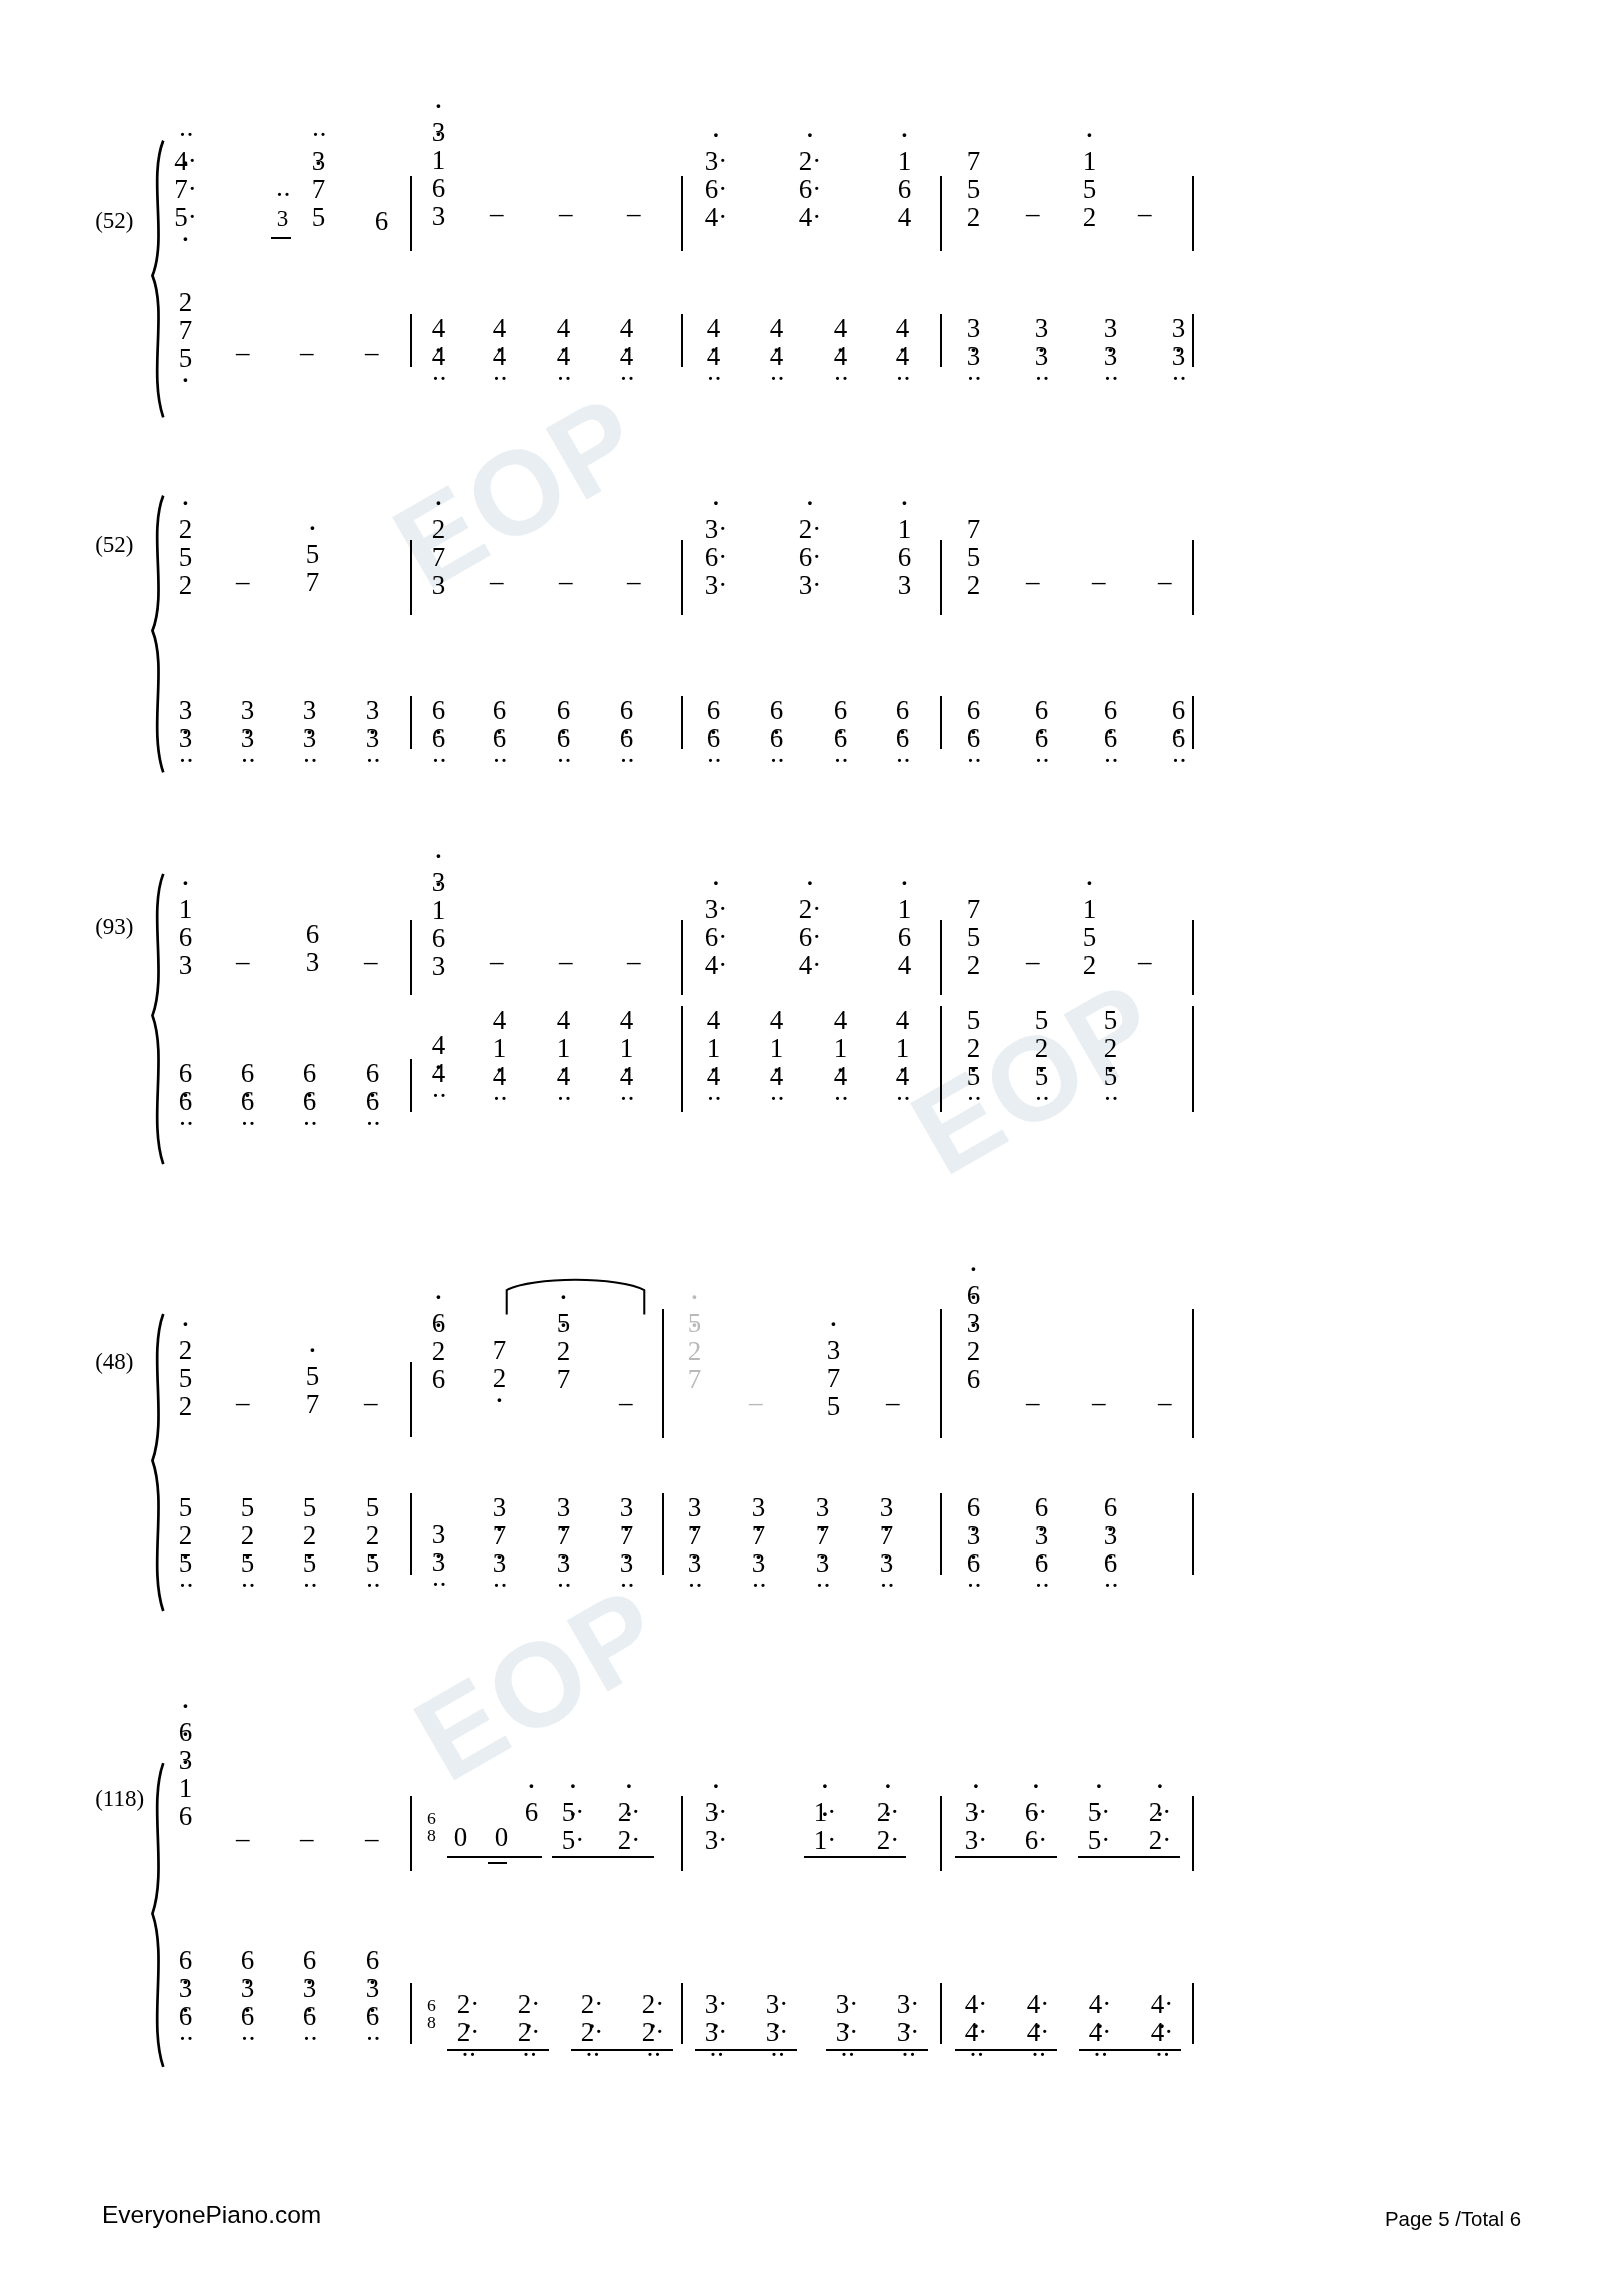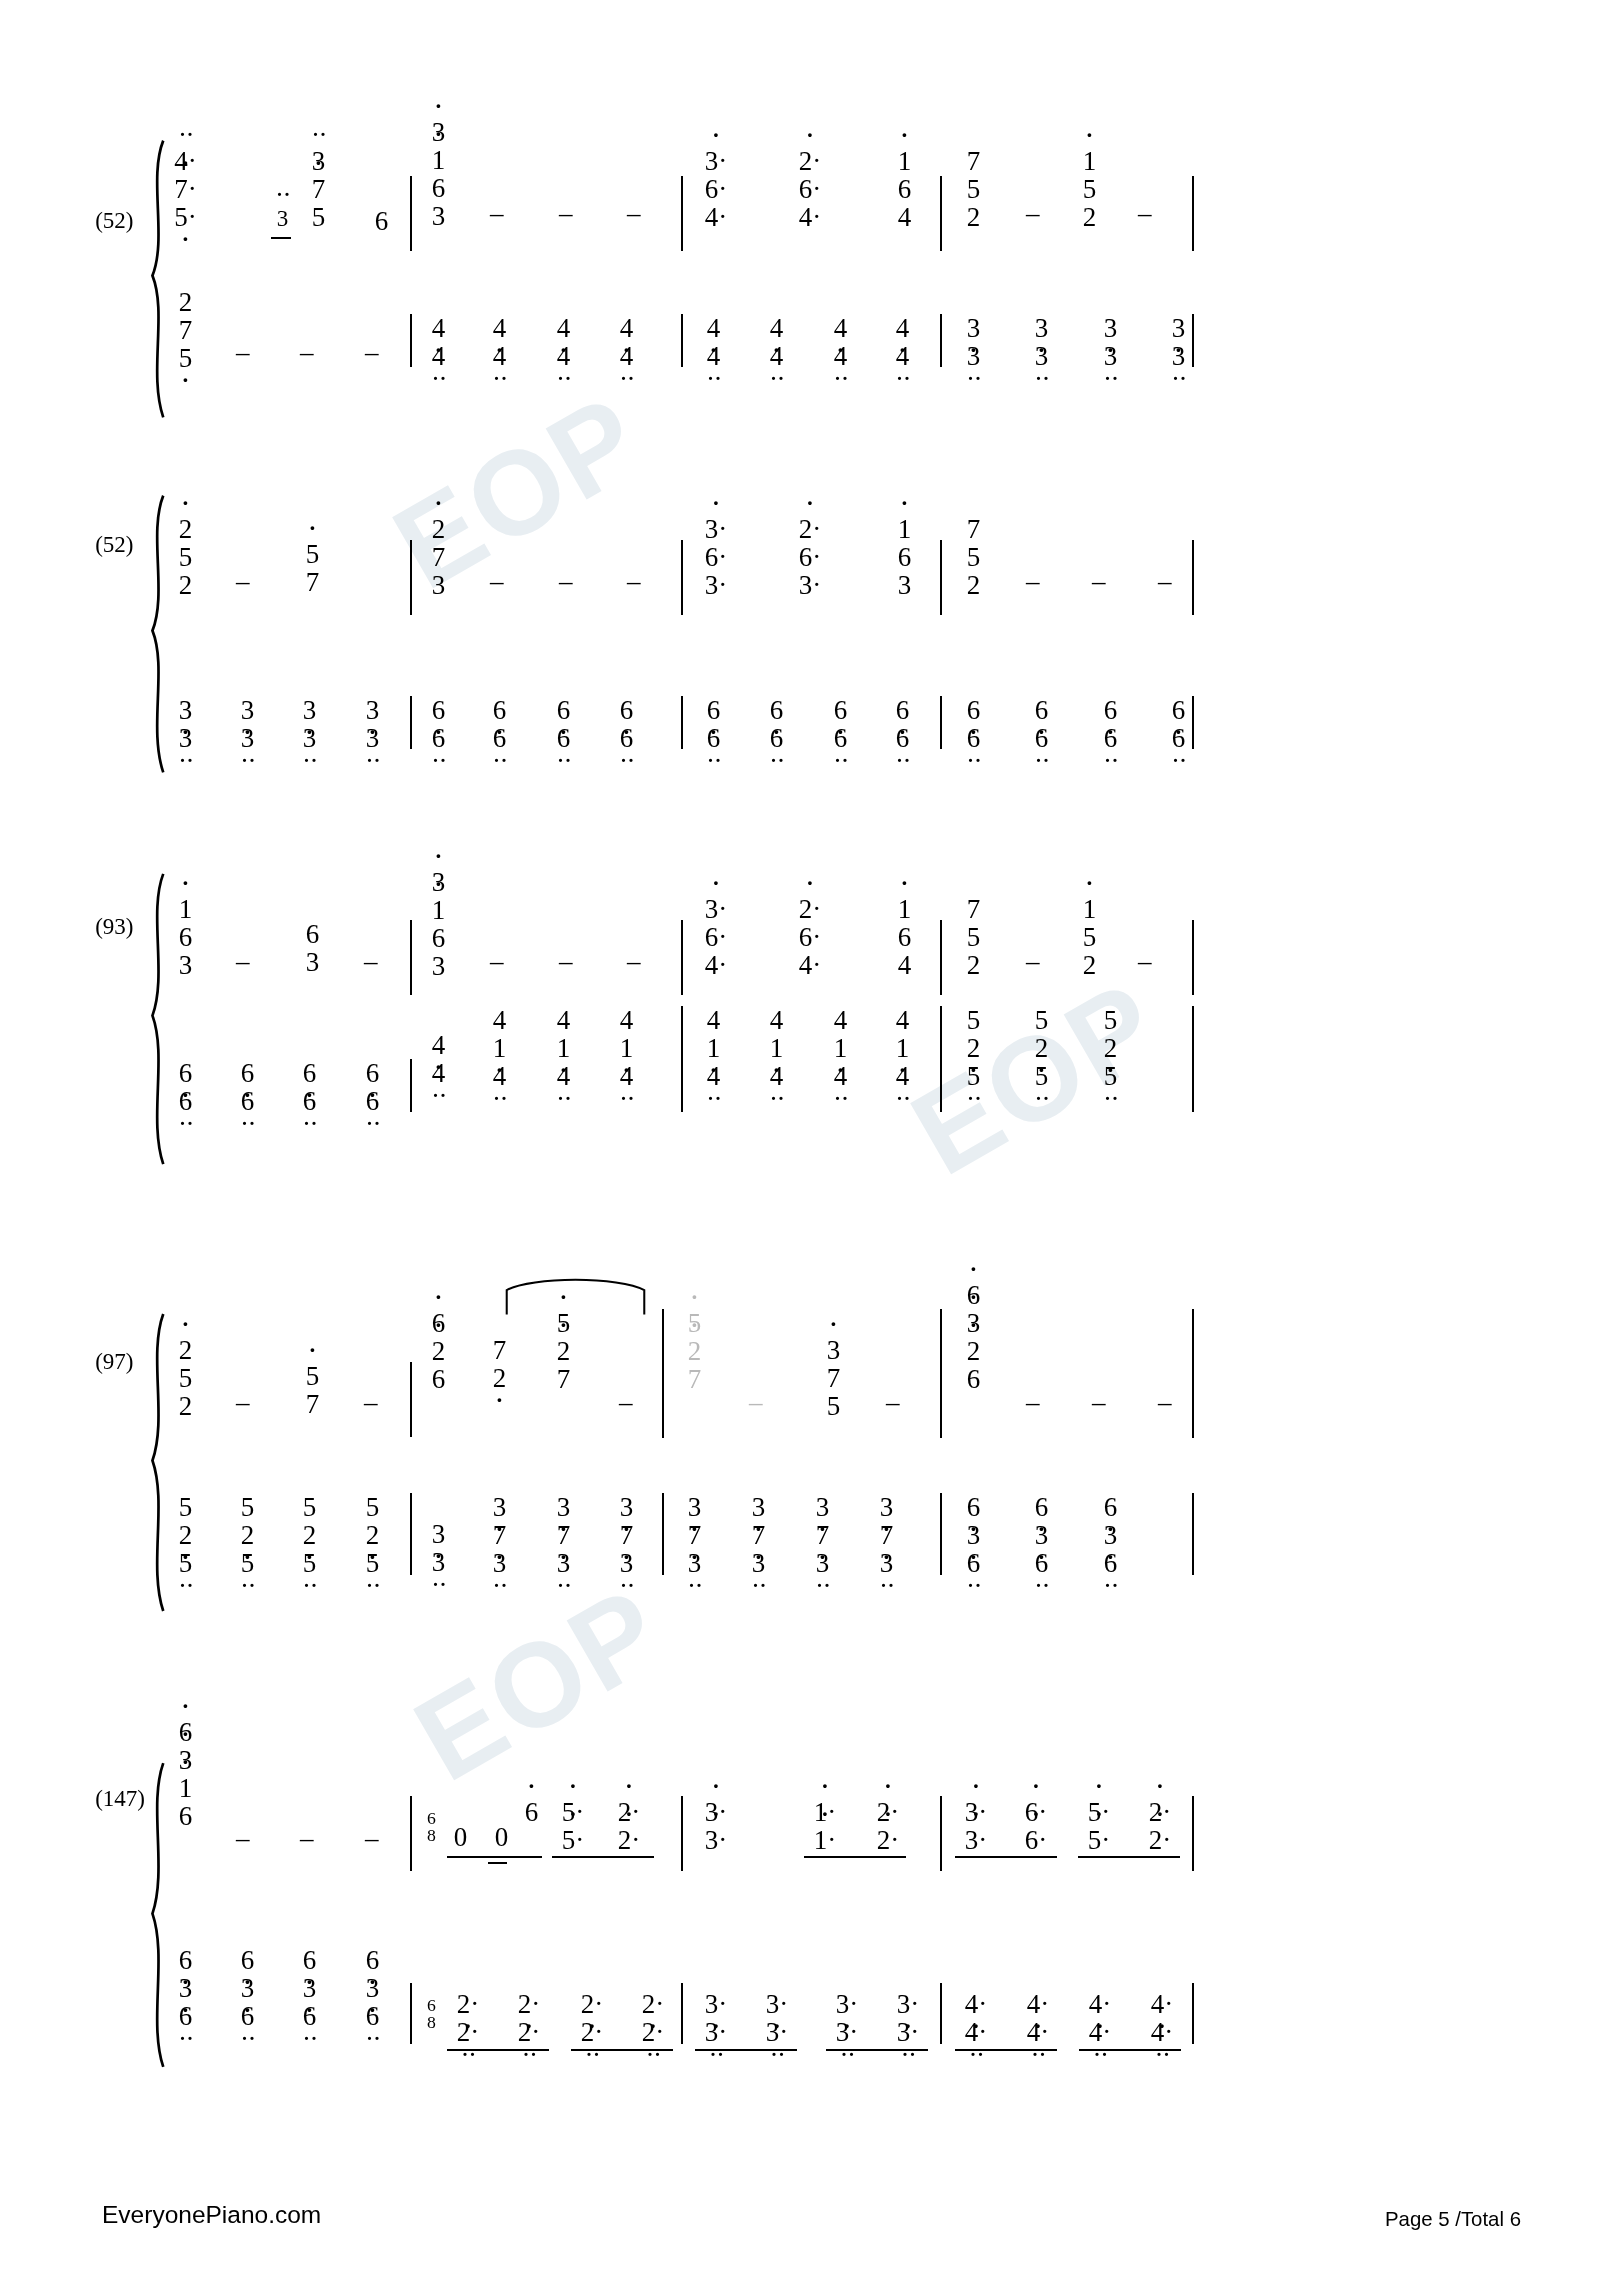--- a/index.html
+++ b/index.html
@@ -545,21 +545,21 @@
     </div>
     <div class="stack" style="left:990px; top:164px; width:37px;">
       <span class="n">5</span>
         <span class="n dn">2</span>
         <span class="n dn2">5</span>
     </div>
     <div class="barline" style="left:1090px; top:164px; height:106px;"></div>
   </div>
 
   <div class="system" style="top:1220px; height:423px;">
-    <div class="measure-label" style="top:129px;">(97)</div>
+    <div class="measure-label" style="top:129px;">(48)</div>
     <div class="brace" style="top:89px;">
       <svg width="27" height="307" viewBox="0 0 40 450">
         <path d="M30 5 C8 65, 36 160, 14 222 C36 285, 8 380, 30 445" stroke="#000" stroke-width="4" fill="none"></path>
       </svg>
     </div>
 
     <div class="tie" style="left:402px; top:55px;">
       <svg width="143" height="41" viewBox="0 0 210 60">
         <path d="M4 58 L4 22 C40 2, 170 2, 206 22 L206 58" stroke="#000" stroke-width="3" fill="none"></path>
       </svg>
@@ -694,21 +694,21 @@
     </div>
     <div class="stack" style="left:990px; top:273px; width:37px;">
       <span class="n dn">6</span>
         <span class="n dn">3</span>
         <span class="n dn2">6</span>
     </div>
     <div class="barline" style="left:1090px; top:273px; height:82px;"></div>
   </div>
 
   <div class="system" style="top:1663px; height:450px;">
-    <div class="measure-label" style="top:123px;">(147)</div>
+    <div class="measure-label" style="top:123px;">(118)</div>
     <div class="brace" style="top:95px;">
       <svg width="27" height="314" viewBox="0 0 40 460">
         <path d="M30 5 C8 66, 36 163, 14 228 C36 292, 8 390, 30 455" stroke="#000" stroke-width="4" fill="none"></path>
       </svg>
     </div>
 
     <div class="stack" style="left:65px; top:55px; width:37px;">
       <span class="n up">6</span>
         <span class="n up">3</span>
         <span class="n up">1</span>

